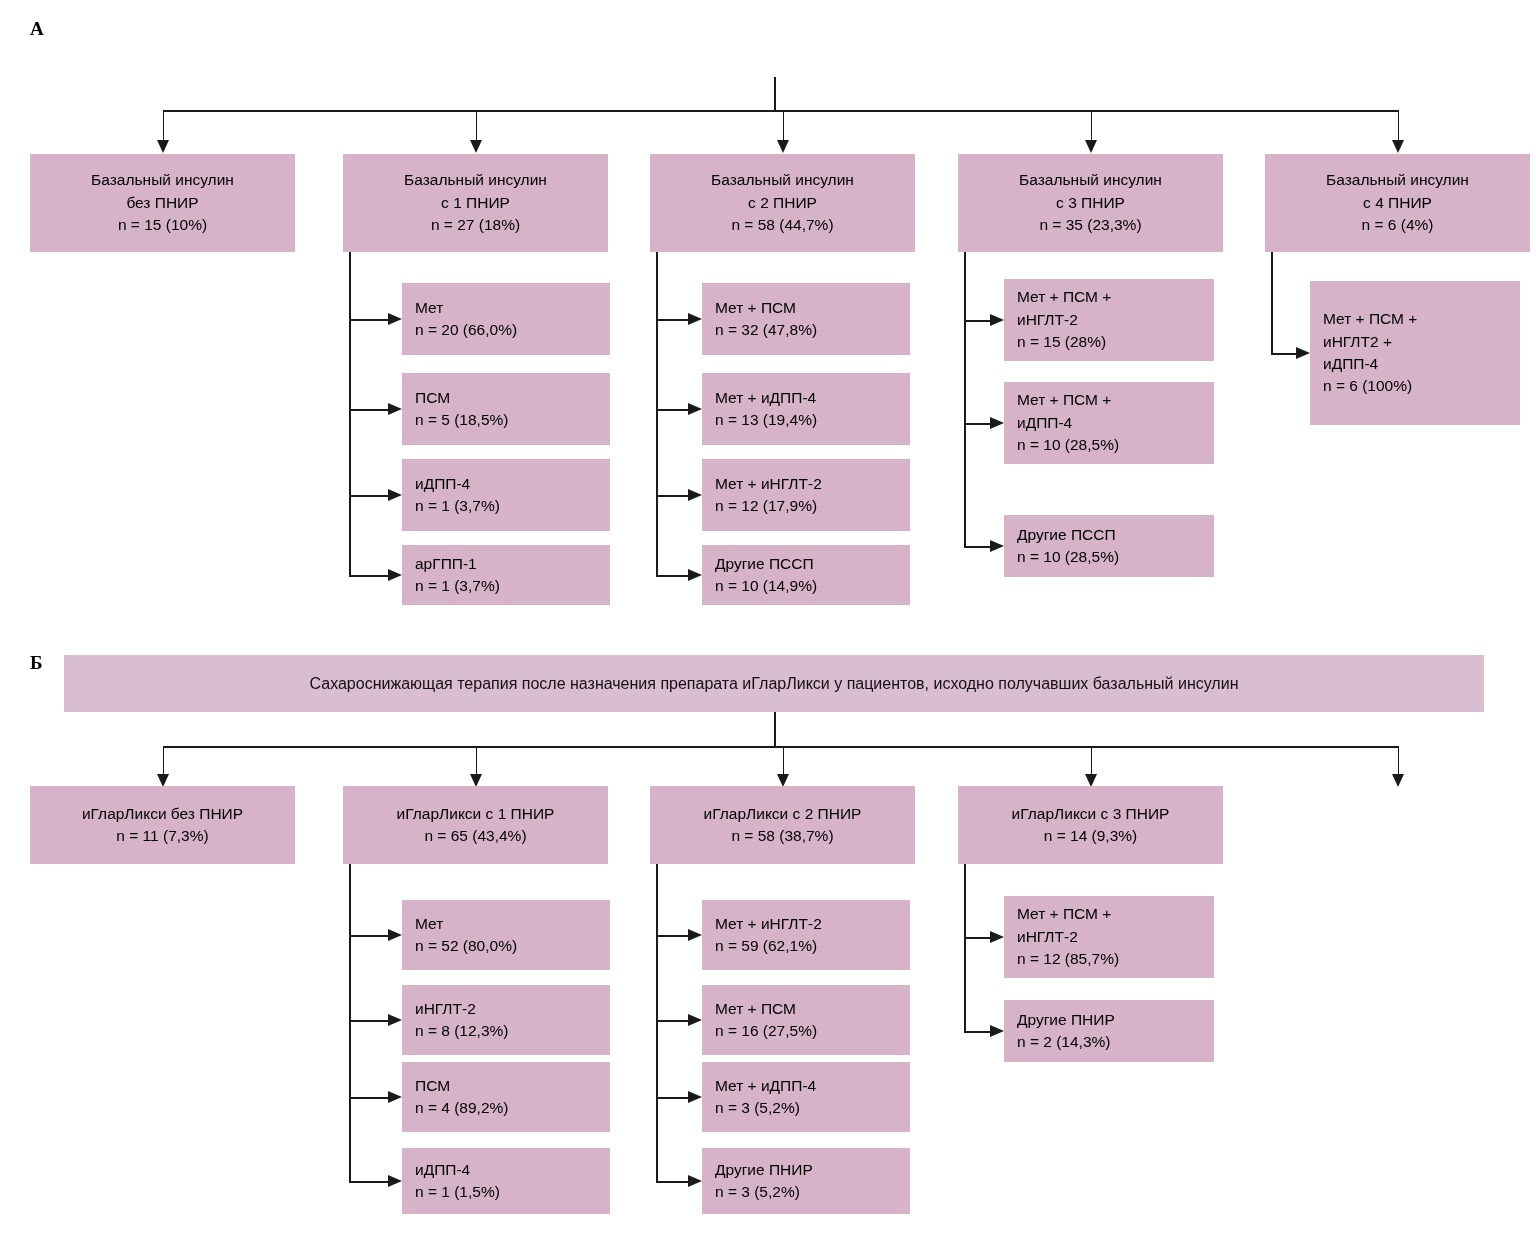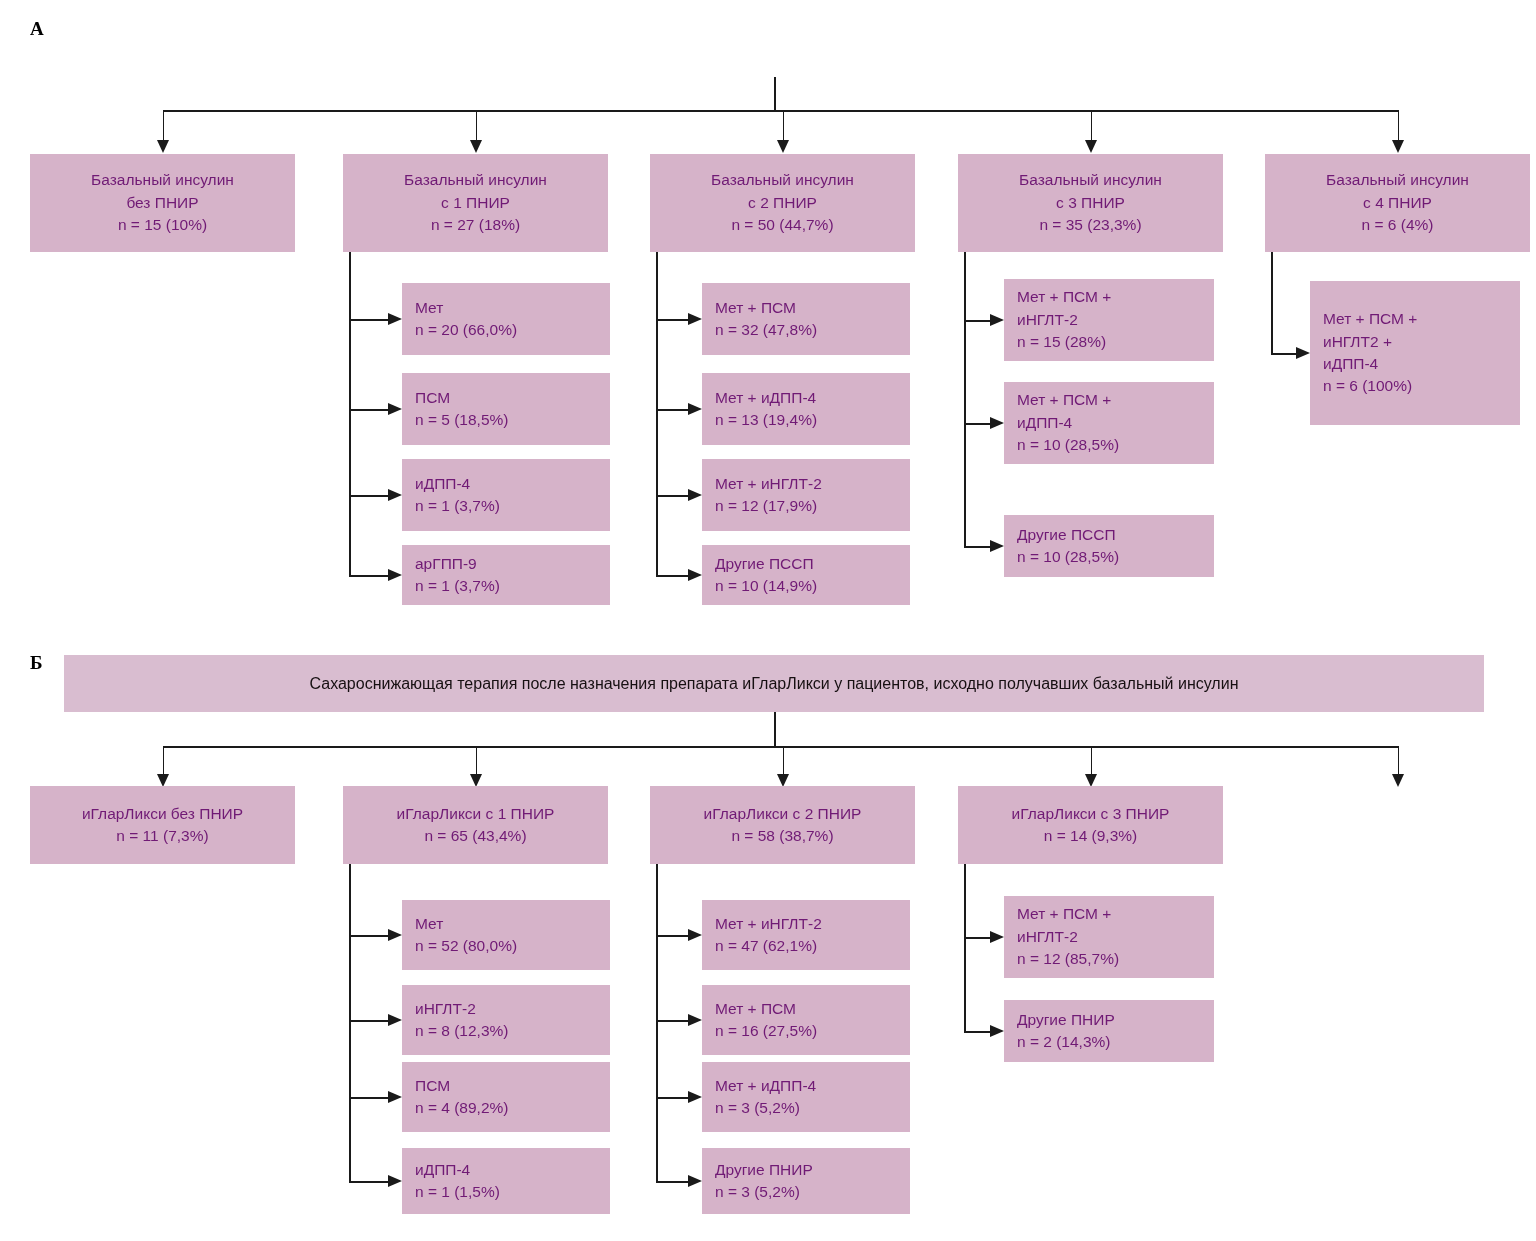--- a/index.html
+++ b/index.html
@@ -19,21 +19,21 @@
   
   .box{
     position:absolute;
     background:#d6b3c9;
     box-sizing:border-box;
     display:flex;
     flex-direction:column;
     justify-content:center;
     font-size:15.5px;
     line-height:1.45;
-    color:#701a75;
+    color:#000000;
   }
   .box.center{align-items:center;text-align:center;}
   .box.left{align-items:flex-start;text-align:left;padding-left:13px;}
   .banner{
     position:absolute;
     background:#d9bdd0;
     display:flex;
     align-items:center;
     justify-content:center;
     font-size:16px;
@@ -90,21 +90,21 @@
       <span class="ln">n = 15 (10%)</span>
     </div>
     <div class="box center" style="left: 343px; top: 154px; width: 265px; height: 98px;">
       <span class="ln">Базальный инсулин</span>
       <span class="ln">с 1 ПНИР</span>
       <span class="ln">n = 27 (18%)</span>
     </div>
     <div class="box center" style="left: 650px; top: 154px; width: 265px; height: 98px;">
       <span class="ln">Базальный инсулин</span>
       <span class="ln">с 2 ПНИР</span>
-      <span class="ln">n = 50 (44,7%)</span>
+      <span class="ln">n = 58 (44,7%)</span>
     </div>
     <div class="box center" style="left: 958px; top: 154px; width: 265px; height: 98px;">
       <span class="ln">Базальный инсулин</span>
       <span class="ln">с 3 ПНИР</span>
       <span class="ln">n = 35 (23,3%)</span>
     </div>
     <div class="box center" style="left: 1265px; top: 154px; width: 265px; height: 98px;">
       <span class="ln">Базальный инсулин</span>
       <span class="ln">с 4 ПНИР</span>
       <span class="ln">n = 6 (4%)</span>
@@ -121,21 +121,21 @@
     </div>
     <div class="line hline" style="left: 349px; top: 409px; width: 41px;"></div>
     <div class="arrow-right" style="left: 388px; top: 402.5px;"></div>
     <div class="box left" style="left: 402px; top: 459px; width: 208px; height: 72px;">
       <span class="ln">иДПП-4</span>
       <span class="ln">n = 1 (3,7%)</span>
     </div>
     <div class="line hline" style="left: 349px; top: 495px; width: 41px;"></div>
     <div class="arrow-right" style="left: 388px; top: 488.5px;"></div>
     <div class="box left" style="left: 402px; top: 545px; width: 208px; height: 60px;">
-      <span class="ln">арГПП-9</span>
+      <span class="ln">арГПП-1</span>
       <span class="ln">n = 1 (3,7%)</span>
     </div>
     <div class="line hline" style="left: 349px; top: 575px; width: 41px;"></div>
     <div class="arrow-right" style="left: 388px; top: 568.5px;"></div>
     <div class="line vline" style="left: 349px; top: 252px; height: 323px;"></div>
     <div class="box left" style="left: 702px; top: 283px; width: 208px; height: 72px;">
       <span class="ln">Мет + ПСМ</span>
       <span class="ln">n = 32 (47,8%)</span>
     </div>
     <div class="line hline" style="left: 656px; top: 319px; width: 34px;"></div>
@@ -241,21 +241,21 @@
     <div class="arrow-right" style="left: 388px; top: 1090.5px;"></div>
     <div class="box left" style="left: 402px; top: 1148px; width: 208px; height: 66px;">
       <span class="ln">иДПП-4</span>
       <span class="ln">n = 1 (1,5%)</span>
     </div>
     <div class="line hline" style="left: 349px; top: 1181px; width: 41px;"></div>
     <div class="arrow-right" style="left: 388px; top: 1174.5px;"></div>
     <div class="line vline" style="left: 349px; top: 864px; height: 317px;"></div>
     <div class="box left" style="left: 702px; top: 900px; width: 208px; height: 70px;">
       <span class="ln">Мет + иНГЛТ-2</span>
-      <span class="ln">n = 47 (62,1%)</span>
+      <span class="ln">n = 59 (62,1%)</span>
     </div>
     <div class="line hline" style="left: 656px; top: 935px; width: 34px;"></div>
     <div class="arrow-right" style="left: 688px; top: 928.5px;"></div>
     <div class="box left" style="left: 702px; top: 985px; width: 208px; height: 70px;">
       <span class="ln">Мет + ПСМ</span>
       <span class="ln">n = 16 (27,5%)</span>
     </div>
     <div class="line hline" style="left: 656px; top: 1020px; width: 34px;"></div>
     <div class="arrow-right" style="left: 688px; top: 1013.5px;"></div>
     <div class="box left" style="left: 702px; top: 1062px; width: 208px; height: 70px;">

